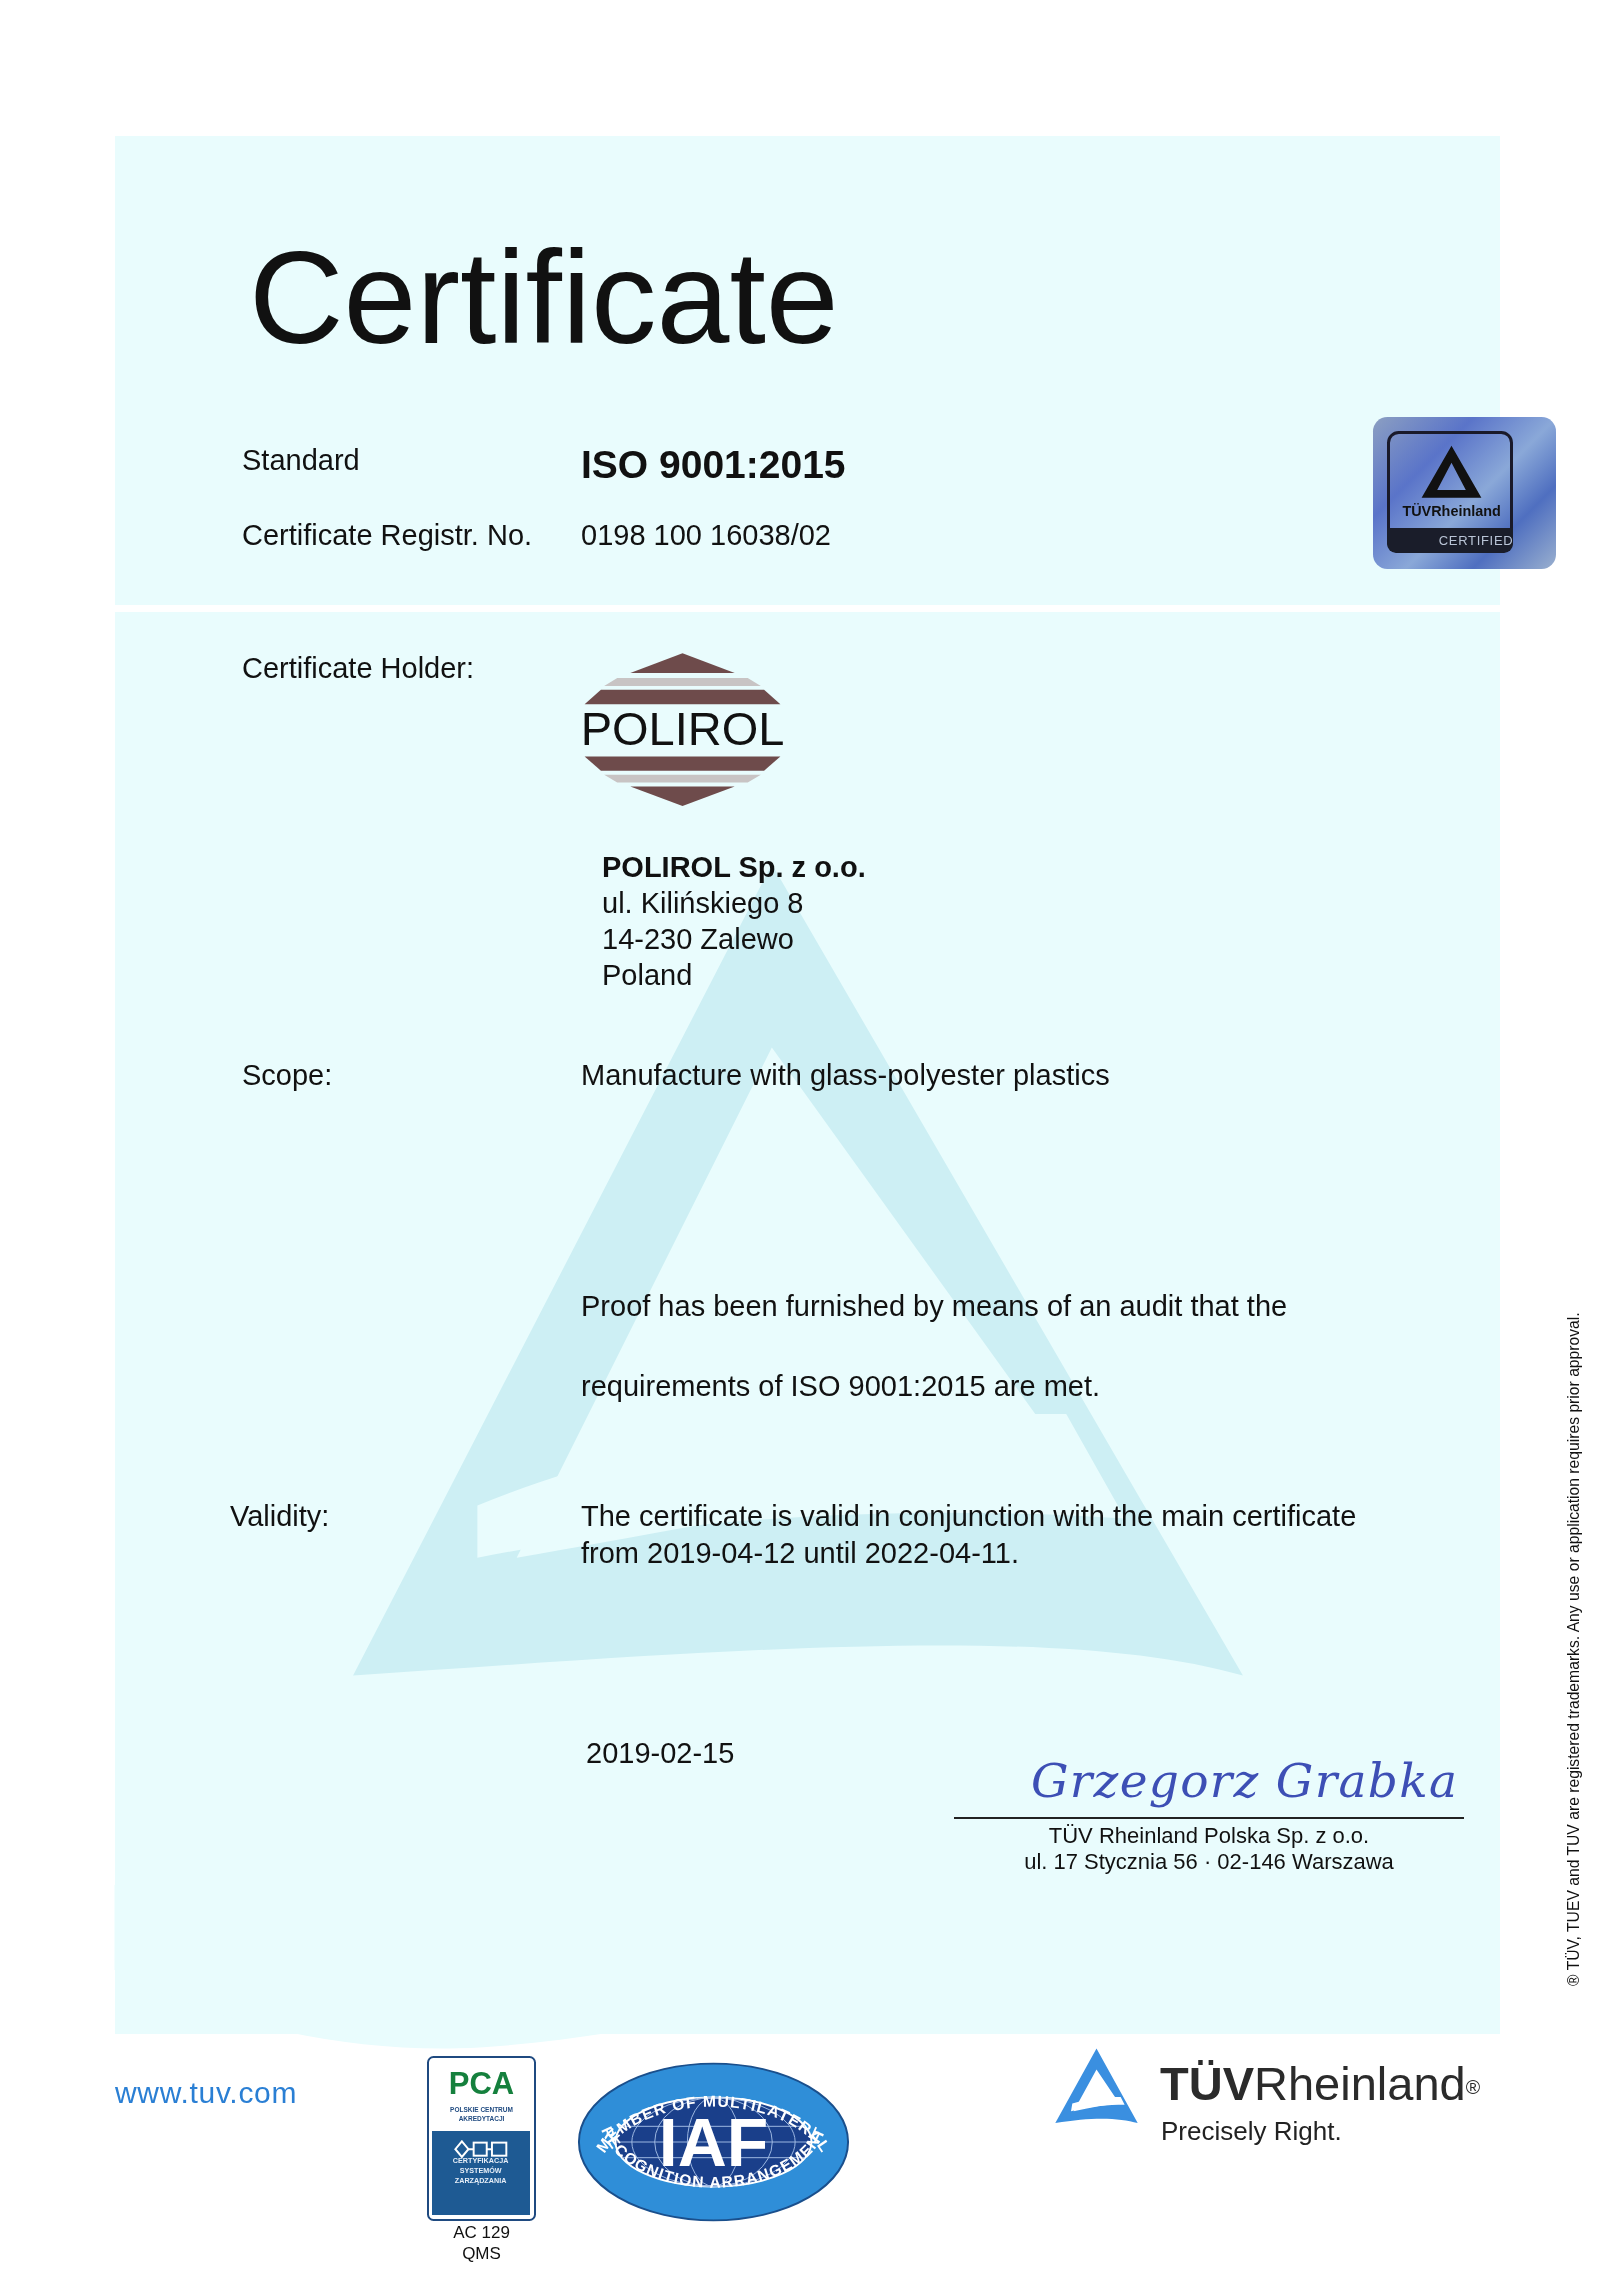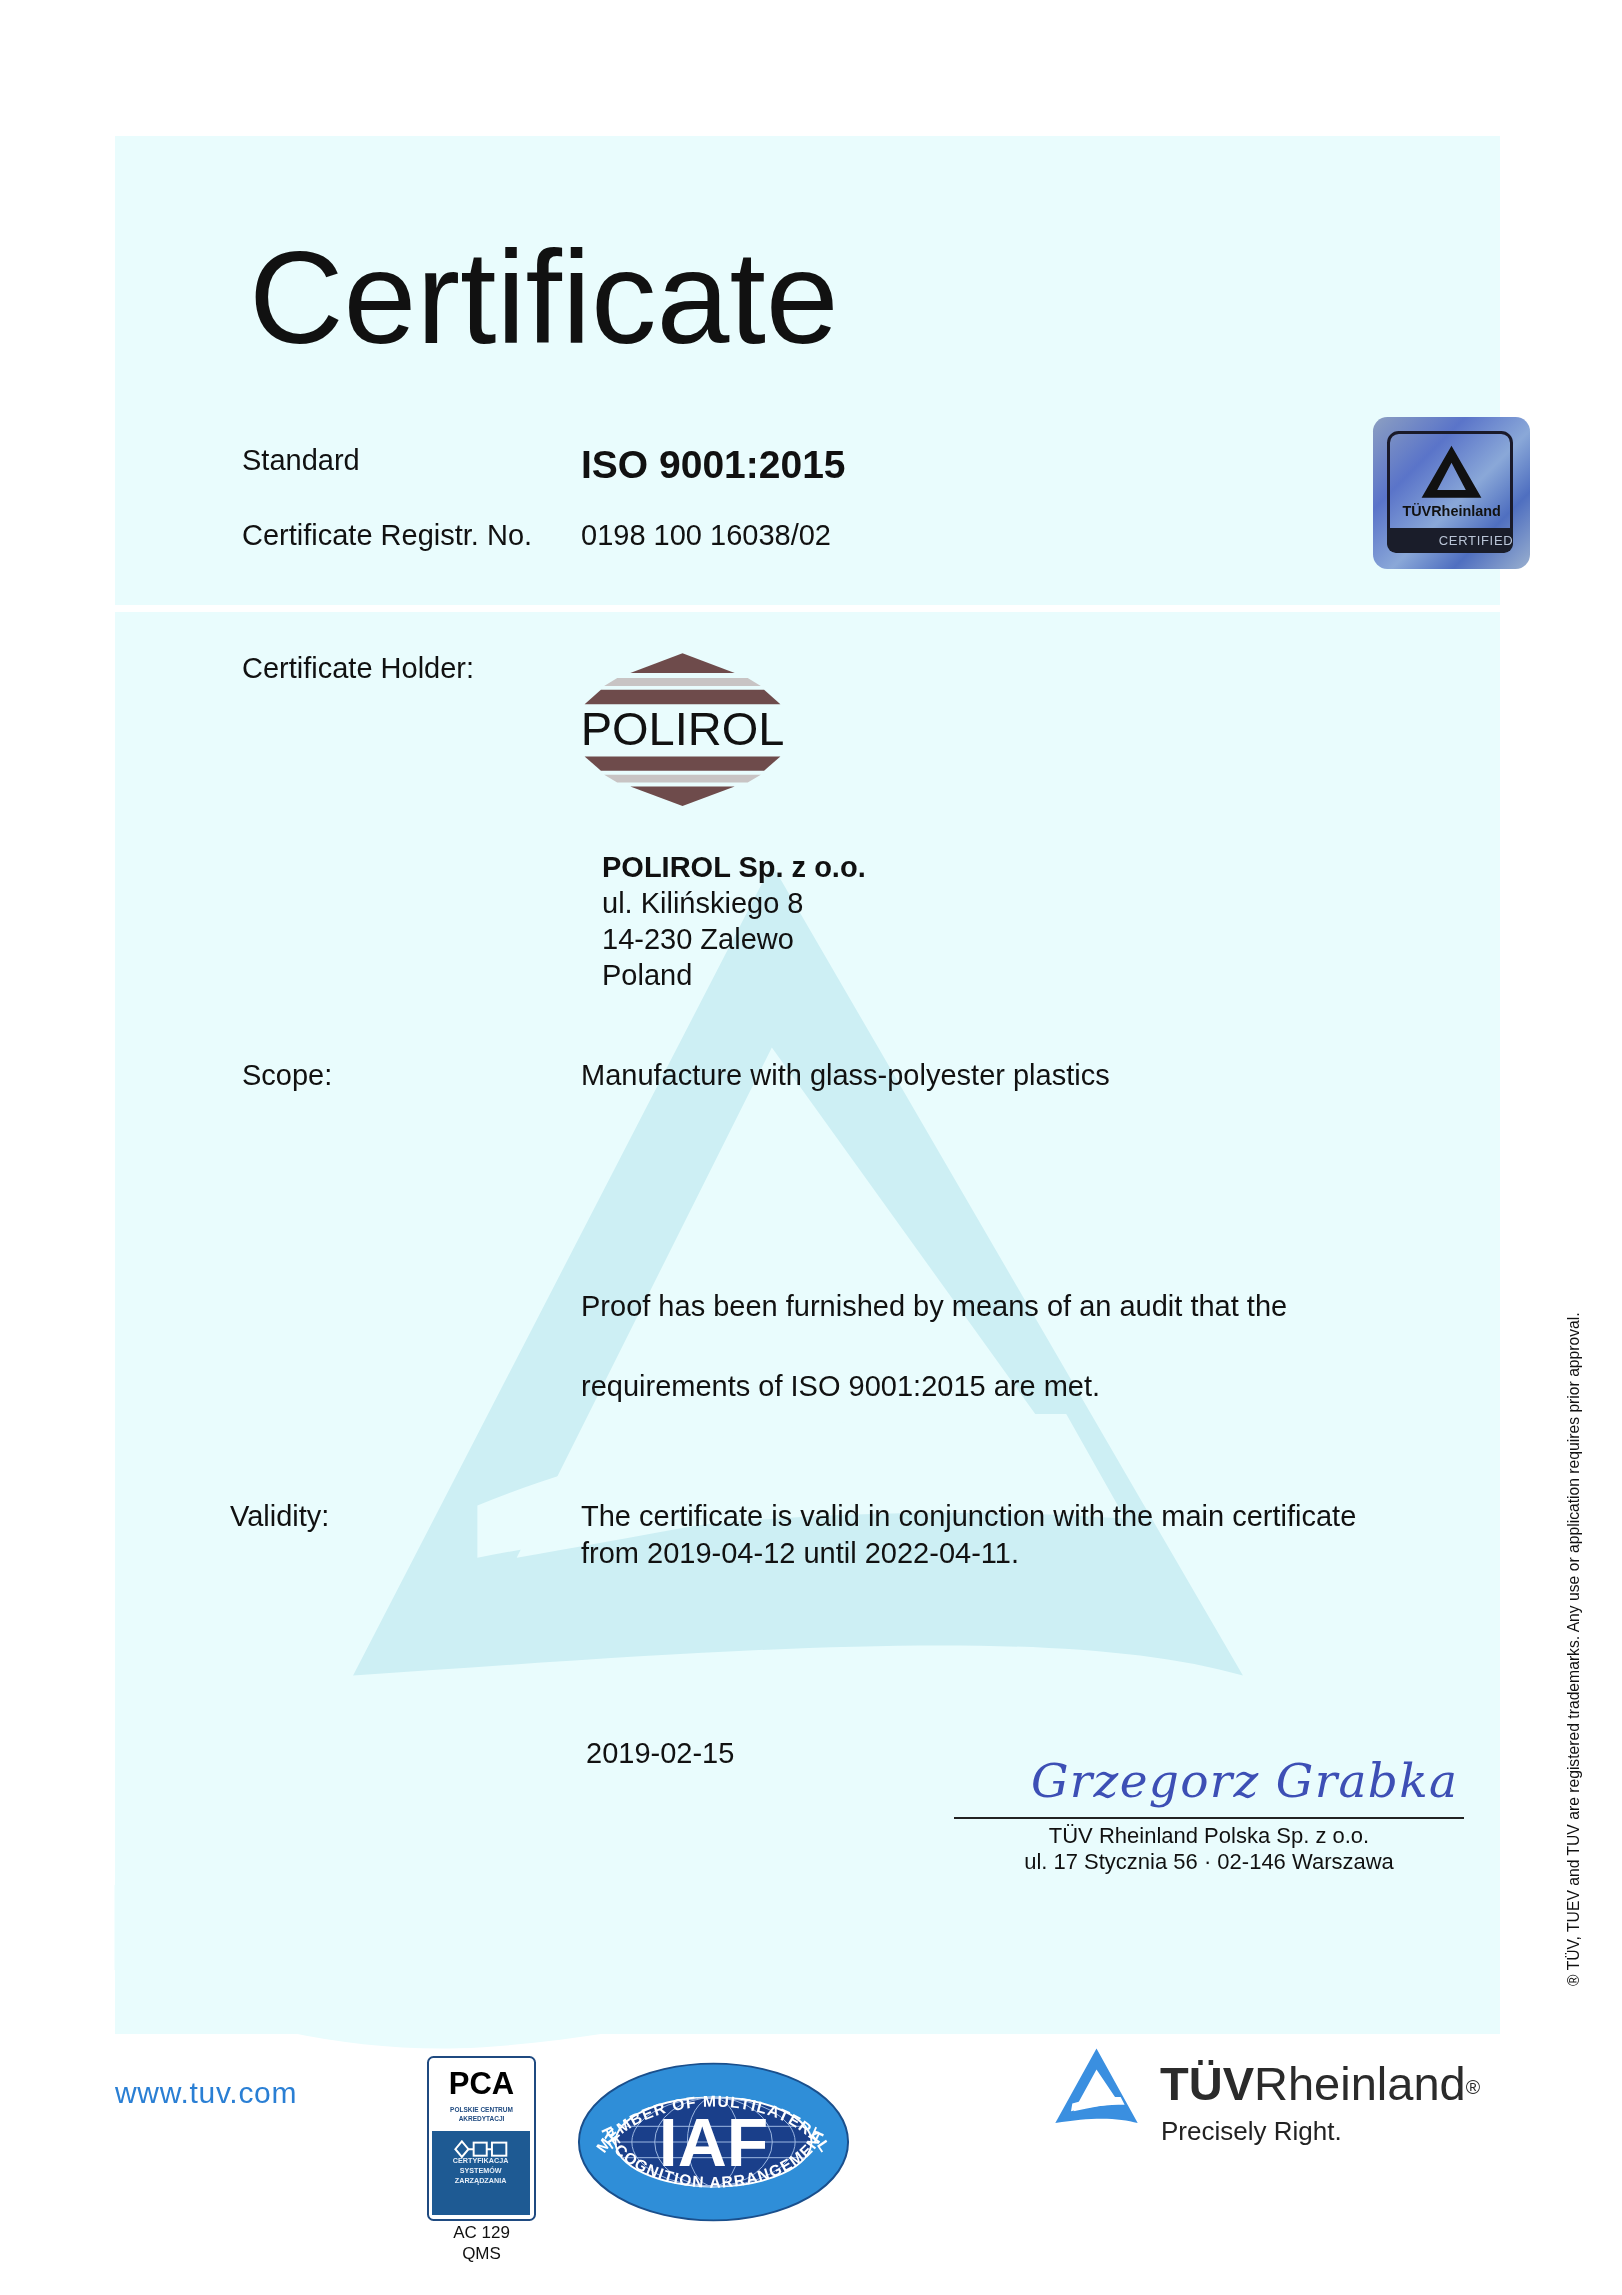--- a/index.html
+++ b/index.html
@@ -24,21 +24,21 @@
     position: absolute; left: 340px; top: 851px; width: 916px; height: 851px;
   }
   .abs { position: absolute; white-space: nowrap; }
   .title { left: 249px; top: 222px; font-size: 131px; line-height: 151px; color: #111; }
   .label { font-size: 29px; line-height: 37px; }
   .value { font-size: 29px; line-height: 37px; }
   .std-value { font-size: 39px; font-weight: bold; line-height: 46px; }
   .addr { font-size: 29px; line-height: 36px; }
   .addr .bold { font-weight: bold; }
   .seal {
-    position: absolute; left: 1373px; top: 417px; width: 157px; height: 152px;
+    position: absolute; left: 1373px; top: 417px; width: 183px; height: 152px;
     border-radius: 14.4px;
     background: linear-gradient(135deg,#8c9fc2 0%,#5a74c9 30%,#8aa8d8 55%,#4f6fc0 75%,#9ab0cf 100%);
     overflow: hidden;
   }
   .seal-inner {
     position: absolute; left: 14.4px; top: 14.4px; width: 126px; height: 122px;
     border: 3.3px solid #1a1a2a; border-radius: 11.8px; box-sizing: border-box;
   }
   .seal-cert {
     position: absolute; left: 14.4px; top: 111px; width: 126px; height: 25px;
@@ -58,21 +58,21 @@
   .issuer { font-size: 22px; line-height: 26px; text-align: center; width: 510px; left: 954px; }
   .vertical-note {
     position: absolute; left: 1565px; top: 1986px; transform-origin: 0 0; transform: rotate(-90deg);
     font-size: 15.7px; white-space: nowrap; color: #111;
   }
   .url { left: 115px; top: 2076px; font-size: 30px; color: #2a7fd4; letter-spacing: 0.7px; }
   .pca {
     position: absolute; left: 427px; top: 2056px; width: 109px; height: 165px;
     border: 2.6px solid #1f4a80; border-radius: 6.5px; box-sizing: border-box; background: #fff; overflow: hidden;
   }
-  .pca-title { position: absolute; left: 0; top: 9.2px; width: 100%; text-align: center; font-size: 31px; font-weight: bold; color: #000000; line-height: 34px; }
+  .pca-title { position: absolute; left: 0; top: 9.2px; width: 100%; text-align: center; font-size: 31px; font-weight: bold; color: #15803d; line-height: 34px; }
   .pca-sub { position: absolute; left: 0; top: 48px; width: 100%; text-align: center; font-size: 6.5px; font-weight: bold; color: #1f4a80; line-height: 8.5px; }
   .pca-bottom { position: absolute; left: 2.6px; top: 73px; width: 98px; height: 84px; background: #1e5a93; }
   .pca-bottom-text { position: absolute; left: 0; top: 25px; width: 100%; text-align: center; font-size: 7.2px; font-weight: bold; color: #e6eef8; line-height: 9.8px; }
   .pca-code { left: 427px; top: 2222px; width: 109px; text-align: center; font-size: 17px; line-height: 21px; }
   .iaf { position: absolute; left: 576px; top: 2061px; width: 275px; height: 162px; }
   .tuv-logo { position: absolute; left: 1054px; top: 2047px; width: 85px; height: 79px; }
   .tuv-name { left: 1160px; top: 2058px; font-size: 47px; color: #2b2b2b; line-height: 52px; }
   .tuv-name b { font-weight: bold; }
   .tuv-name sup { font-size: 19.6px; vertical-align: top; position: relative; top: 2.6px; }
   .tuv-slogan { left: 1161px; top: 2114px; font-size: 26px; color: #222; line-height: 35px; }

